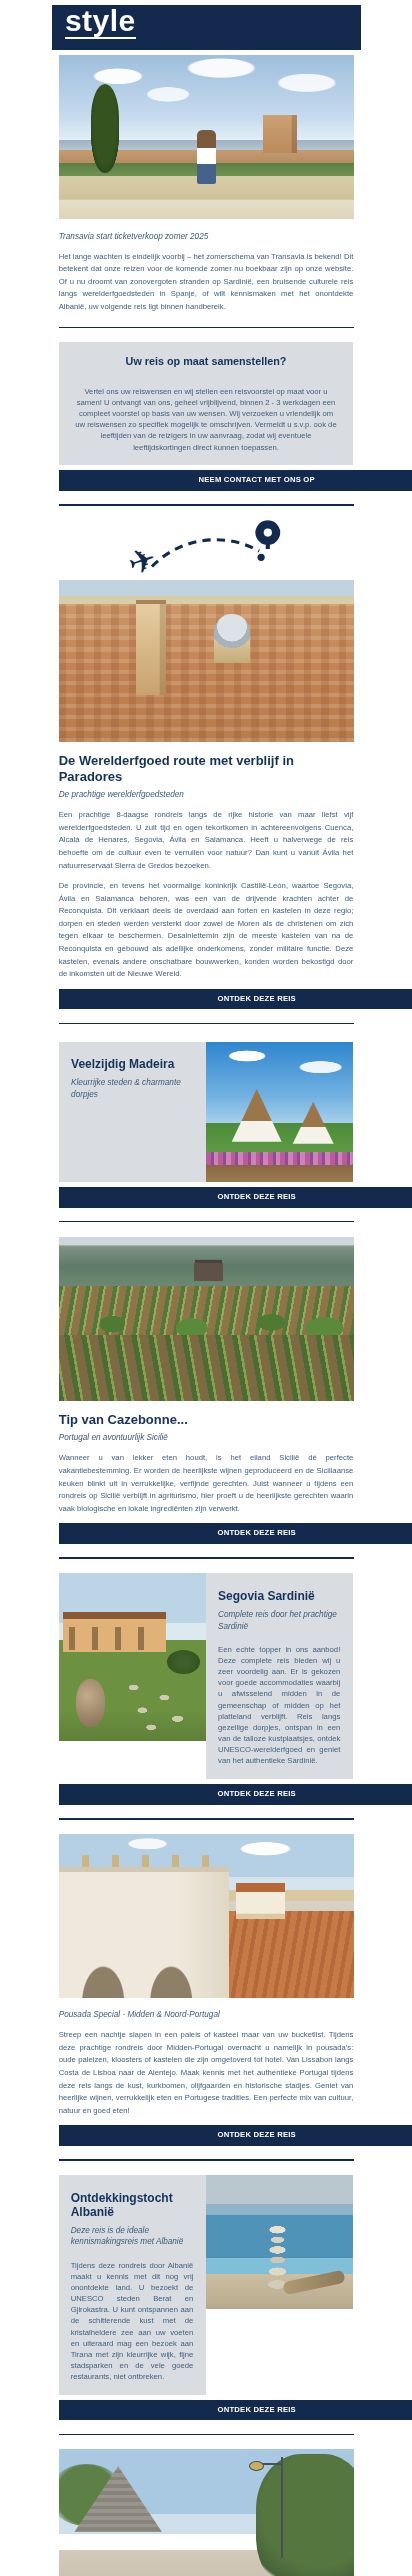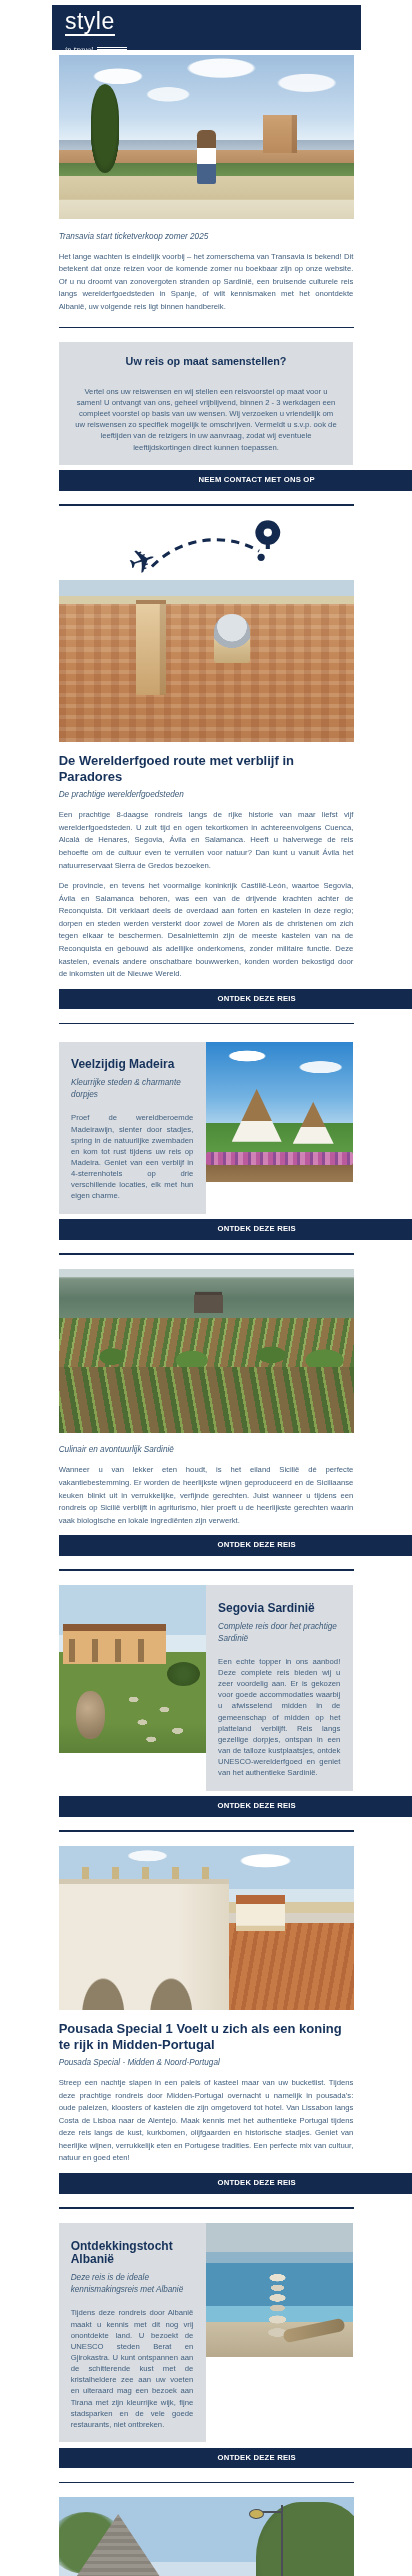--- a/index.html
+++ b/index.html
@@ -3,21 +3,21 @@
 <meta charset="utf-8">
 <style>
   html,body{margin:0;padding:0;background:#ffffff;}
   body{width:412px;font-family:"Liberation Sans",sans-serif;-webkit-font-smoothing:antialiased;}
   .email{width:309px;margin:0 auto;padding:5.2px 0 6.2px;background:#ffffff;}
   .inner{padding:0 7.2px;}
 
   
   .header{height:45px;background:#14294e;display:flex;align-items:center;}
   .logo{margin-left:13.4px;color:#fff;line-height:1;cursor:pointer;}
-  .logo-main{font-size:23px;font-weight:400;letter-spacing:0.5px;border-bottom:2.1px solid #fff;padding-bottom:1px;display:inline-block;margin-top:8px;}
+  .logo-main{font-size:30px;font-weight:700;letter-spacing:0.5px;border-bottom:2.1px solid #fff;padding-bottom:1px;display:inline-block;margin-top:8px;}
   .logo-row{display:flex;align-items:flex-start;gap:4.1px;margin-top:11px;}
   .logo-sub{font-family:"DejaVu Serif",serif;font-style:italic;font-size:6.7px;}
   .logo-lines{width:30px;height:6.7px;background:repeating-linear-gradient(180deg,#fff 0 1px,transparent 1px 2.1px);}
 
   
   h1{font-size:13px;line-height:1.2;color:#16325a;margin:0 0 4.6px;font-weight:700;}
   h2.card-h{font-size:12px;line-height:1.15;color:#16325a;margin:0 0 5.2px;font-weight:700;}
   .sub{font-style:italic;font-size:8.2px;color:#3c5a78;margin:0 0 8.2px;line-height:1.45;}
   p.body{font-size:7.7px;line-height:1.63;color:#42607f;margin:0 0 8.2px;text-align:justify;}
   .section{padding-top:11.3px;}
@@ -207,41 +207,41 @@
       <p class="body">De provincie, en tevens het voormalige koninkrijk Castilië-León, waartoe Segovia, Ávila en Salamanca behoren, was een van de drijvende krachten achter de Reconquista. Dit verklaart deels de overdaad aan forten en kastelen in deze regio; dorpen en steden werden versterkt door zowel de Moren als de christenen om zich tegen elkaar te beschermen. Desalniettemin zijn de meeste kastelen van na de Reconquista en gebouwd als adellijke onderkomens, zonder militaire functie. Deze kastelen, evenals andere onschatbare bouwwerken, konden worden bekostigd door de inkomsten uit de Nieuwe Wereld.</p>
     </div>
     <a class="btn">ONTDEK DEZE REIS</a>
 
     <div class="hr"></div>
 
     <div class="card" style="margin-top:17.5px;">
       <div class="card-panel">
         <h2 class="card-h">Veelzijdig Madeira</h2>
         <p class="sub">Kleurrijke steden &amp; charmante dorpjes</p>
-        <p class="body">Proef de wereldberoemde Madeirawijn, slenter door stadjes, spring in de natuurlijke zwembaden en kom tot rust tijdens uw reis op Madeira. Geniet van een verblijf in 4-sterrenhotels op drie verschillende locaties, elk met hun eigen charme.</p>
       </div>
       <div class="card-side img-madeira">
         <div class="abs mad-house mh1"></div>
         <div class="abs mad-house mh2"></div>
         <div class="abs mad-flowers"></div>
       </div>
     </div>
     <a class="btn">ONTDEK DEZE REIS</a>
 
     <div class="hr"></div>
 
     <div class="ph img-vineyard" style="margin-top:14.4px;">
       <div class="abs vine-top"></div>
       <div class="abs vine-shrubs"></div>
       <div class="abs vine-bottom"></div>
       <div class="abs vine-house"></div>
     </div>
 
     <div class="section">
-      <p class="sub">Culinair en avontuurlijk Sardinië</p>
+      <h1>Tip van Cazebonne...</h1>
+      <p class="sub">Portugal en avontuurlijk Sicilië</p>
       <p class="body">Wanneer u van lekker eten houdt, is het eiland Sicilië dé perfecte vakantiebestemming. Er worden de heerlijkste wijnen geproduceerd en de Siciliaanse keuken blinkt uit in verrukkelijke, verfijnde gerechten. Juist wanneer u tijdens een rondreis op Sicilië verblijft in agriturismo, hier proeft u de heerlijkste gerechten waarin vaak biologische en lokale ingrediënten zijn verwerkt.</p>
     </div>
     <a class="btn">ONTDEK DEZE REIS</a>
 
     <div class="hr"></div>
 
     <div class="card" style="margin-top:14.4px;">
       <div class="card-side img-sardinia">
         <div class="abs sar-house"></div>
         <div class="abs sar-windows"></div>
@@ -260,21 +260,20 @@
     <div class="hr"></div>
 
     <div class="ph img-evora" style="margin-top:14.4px;">
       <div class="abs ev-pinnacles"></div>
       <div class="abs ev-facade"></div>
       <div class="abs ev-roofs"></div>
       <div class="abs ev-house"></div>
     </div>
 
     <div class="section">
-      <h1>Pousada Special 1 Voelt u zich als een koning te rijk in Midden-Portugal</h1>
       <p class="sub">Pousada Special - Midden &amp; Noord-Portugal</p>
       <p class="body">Streep een nachtje slapen in een paleis of kasteel maar van uw bucketlist. Tijdens deze prachtige rondreis door Midden-Portugal overnacht u namelijk in pousada's: oude paleizen, kloosters of kastelen die zijn omgetoverd tot hotel. Van Lissabon langs Costa de Lisboa naar de Alentejo. Maak kennis met het authentieke Portugal tijdens deze reis langs de kust, kurkbomen, olijfgaarden en historische stadjes. Geniet van heerlijke wijnen, verrukkelijk eten en Portugese tradities. Een perfecte mix van cultuur, natuur en goed eten!</p>
     </div>
     <a class="btn">ONTDEK DEZE REIS</a>
 
     <div class="hr"></div>
 
     <div class="card" style="margin-top:14.4px;">
       <div class="card-panel" style="min-height:182px;padding-left:12px;">
         <h2 class="card-h">Ontdekkingstocht Albanië</h2>

